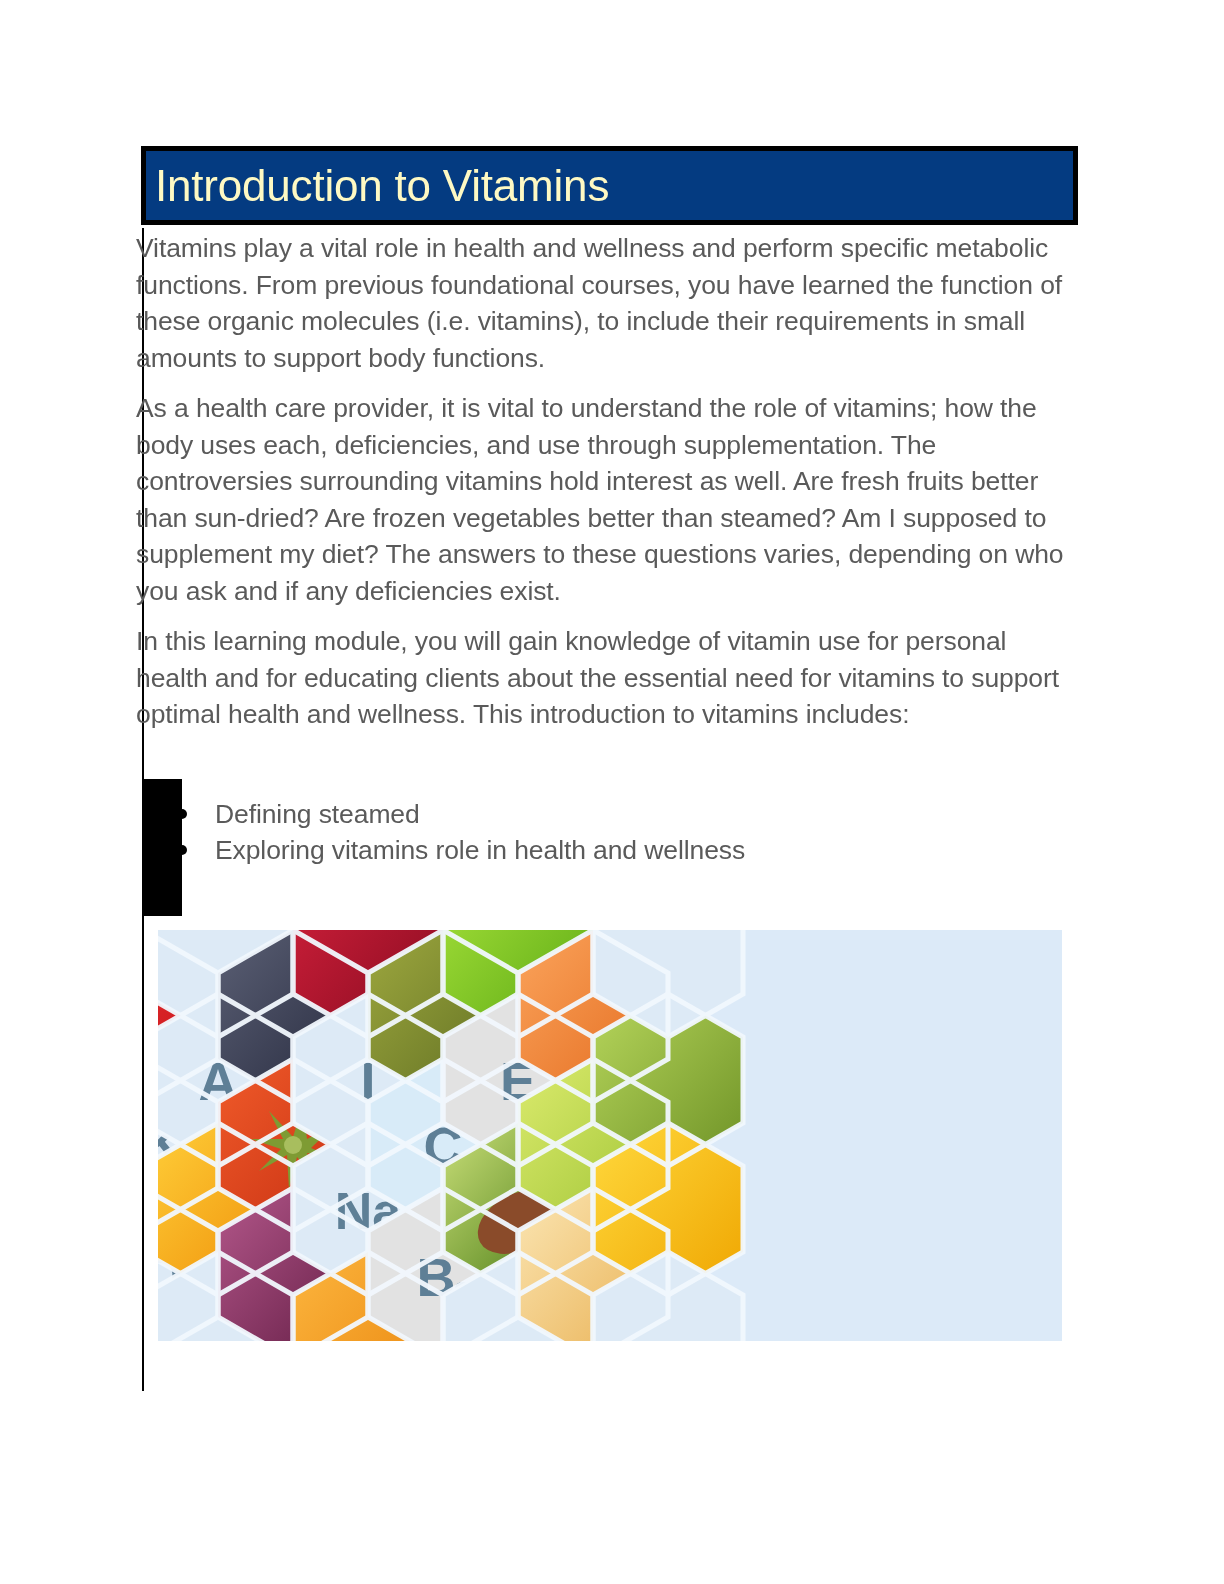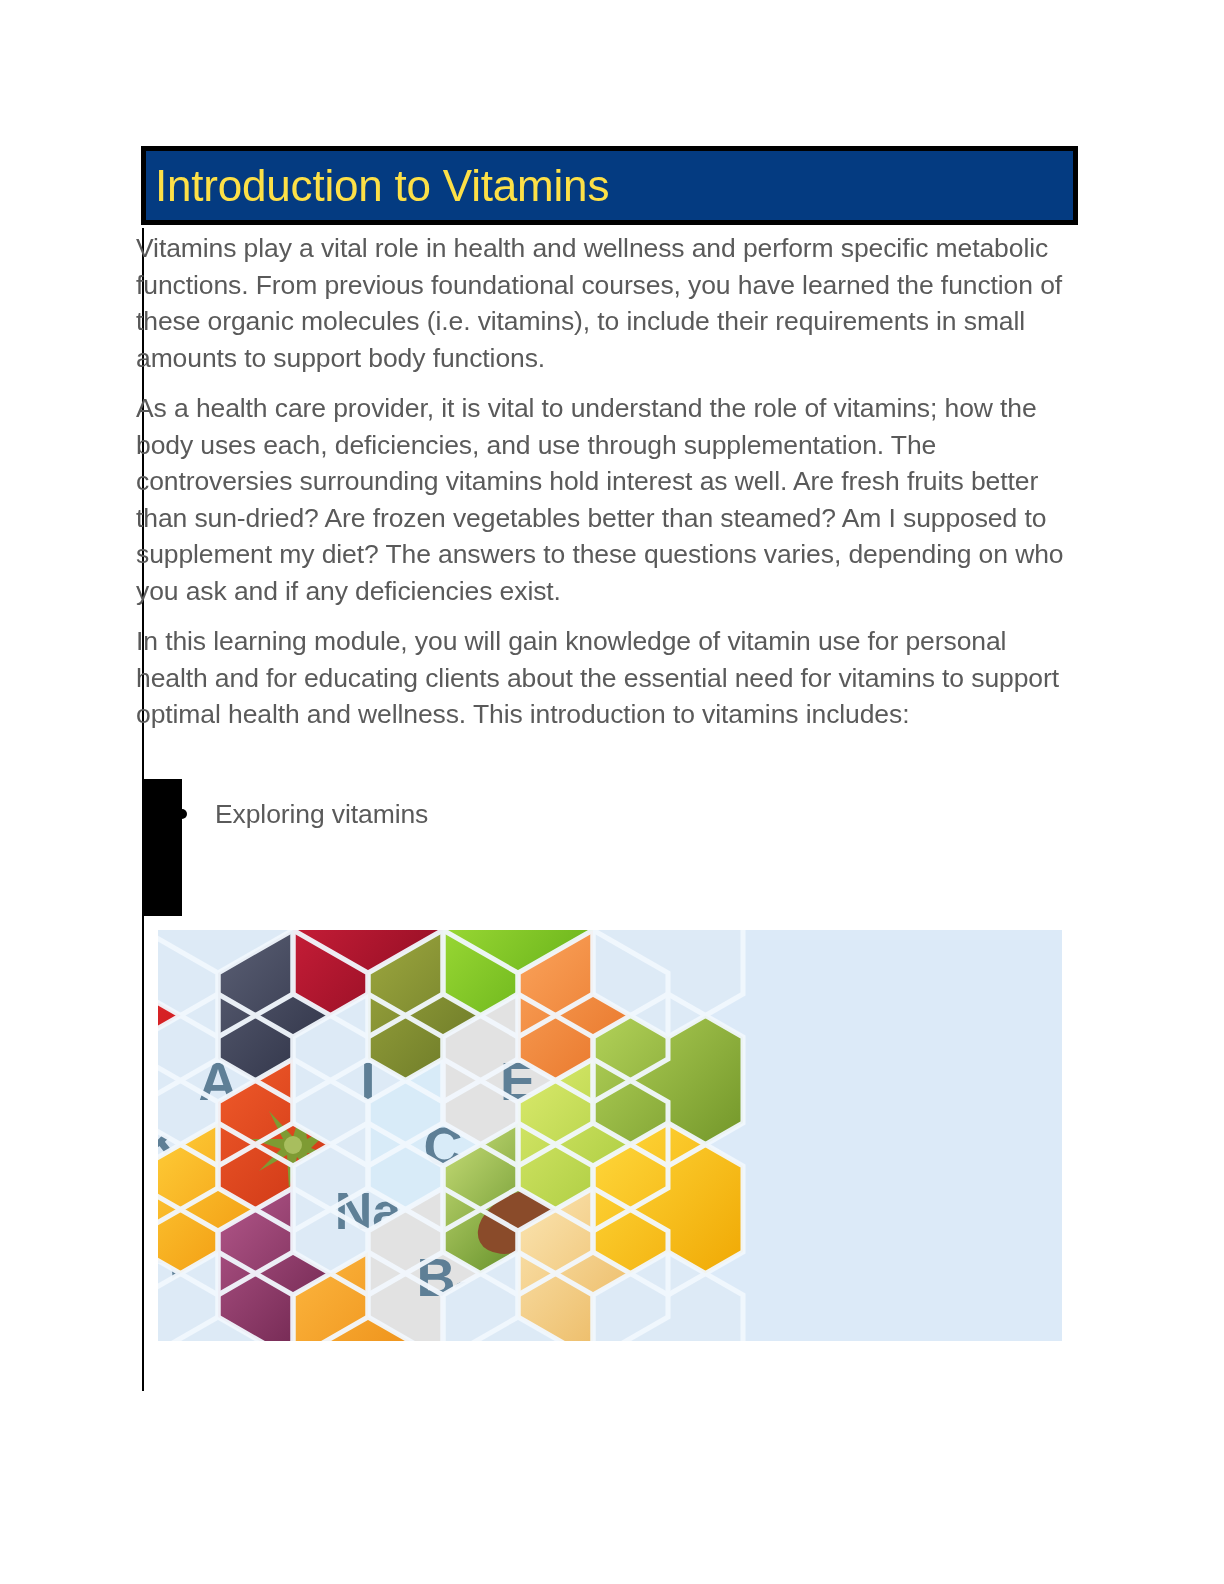--- a/index.html
+++ b/index.html
@@ -40,21 +40,21 @@
     width: 937px;
     height: 79px;
     background: #043B81;
     border: 5px solid #000000;
     box-sizing: border-box;
     display: flex;
     align-items: center;
     overflow: hidden;
   }
   .title-banner .title-text {
-    color: #fde047;
+    color: #fef9c3;
     font-size: 44px;
     font-weight: 400;
     line-height: 1;
     letter-spacing: -0.2px;
     padding-left: 9px;
     white-space: nowrap;
   }
 
   
   .body-col {
@@ -144,21 +144,25 @@
     <p class="para">Vitamins play a vital role in health and wellness and perform specific metabolic functions. From previous foundational courses, you have learned the function of these organic molecules (i.e. vitamins), to include their requirements in small amounts to support body functions.</p>
     <p class="para">As a health care provider, it is vital to understand the role of vitamins; how the body uses each, deficiencies, and use through supplementation. The controversies surrounding vitamins hold interest as well. Are fresh fruits better than sun-dried? Are frozen vegetables better than steamed? Am I supposed to supplement my diet? The answers to these questions varies, depending on who you ask and if any deficiencies exist.</p>
     <p class="para">In this learning module, you will gain knowledge of vitamin use for personal health and for educating clients about the essential need for vitamins to support optimal health and wellness. This introduction to vitamins includes:</p>
   </div>
 
   <div class="black-block"></div>
 
   <ul class="bullets">
     <li>
       <span class="bullet-dot"></span>
-      <span>Exploring vitamins</span>
+      <span>Defining steamed</span>
+    </li>
+    <li>
+      <span class="bullet-dot"></span>
+      <span>Exploring vitamins role in health and wellness</span>
     </li>
   </ul>
 
   <div class="collage">
     <svg viewBox="0 0 904 411" preserveAspectRatio="none">
       <defs>
 
         <g id="hexdefs"></g>
 
         <linearGradient id="g-strawberry" x1="0" y1="0" x2="1" y2="1">

